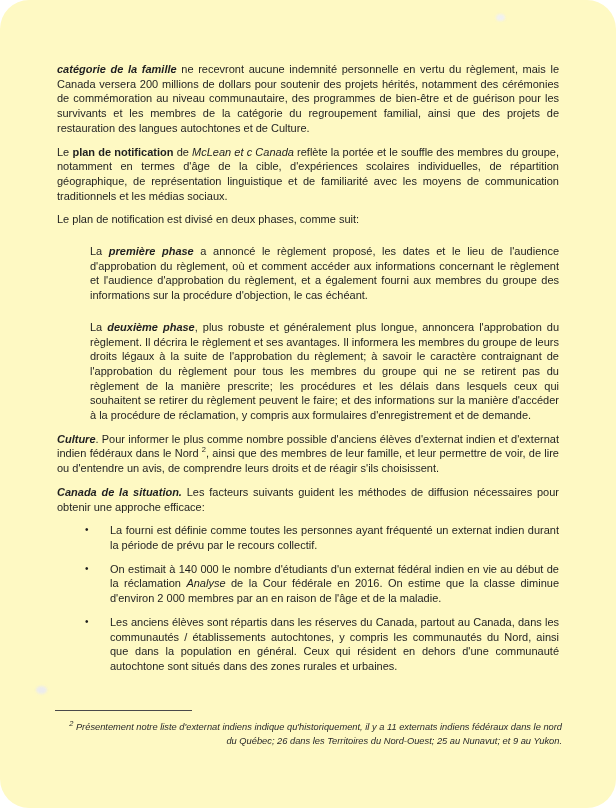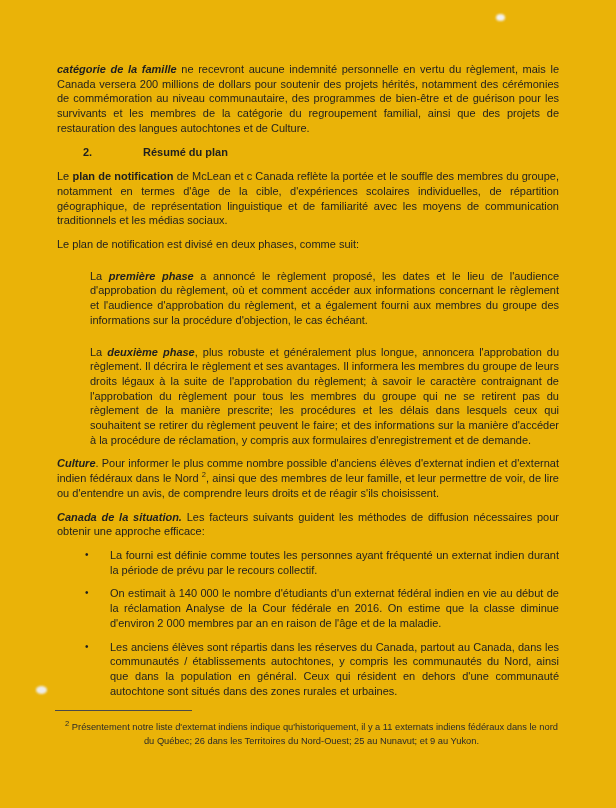--- a/index.html
+++ b/index.html
@@ -9,21 +9,22 @@
   body {
     width: 616px; height: 808px;
     background: #ffffff;
     font-family: "Liberation Sans", sans-serif;
     color: #1f1f1f;
     position: relative;
     -webkit-font-smoothing: antialiased;
   }
   .page {
     position: absolute; inset: 0;
-    background: #eab308;
+    background: #fef9c3;
+    border-radius: 29px;
   }
   .doc-body {
     position: absolute;
     top: 62px; left: 57px;
     width: 502px;
   }
   p.para {
     margin: 0 0 9px 0;
     font-size: 11px;
     line-height: 14.7px;
@@ -51,21 +52,21 @@
     display: inline-block;
     width: 25px;
     margin-left: 28px;
     font-size: 10px;
   }
   .btext {
     flex: 1;
     text-align: justify;
   }
   .b  { font-weight: bold; }
-  .i  { }
+  .i  { font-style: italic; }
   .bi { font-weight: bold; font-style: italic; }
   sup.supref {
     font-size: 7.5px;
     vertical-align: super;
     line-height: 0;
   }
   .footnote-area {
     position: absolute;
     top: 710px; left: 53px;
     width: 517px;
@@ -74,37 +75,37 @@
     width: 137px;
     height: 0;
     border-top: 1px solid #4a4a4a;
     margin: 0 0 10px 2px;
   }
   p.footnote {
     margin: 8px;
     font-size: 9.3px;
     line-height: 13.5px;
     color: #2a2a2a;
-    text-align: center;
+    text-align: right;
+    font-style: italic;
   }
   .artifact {
     position: absolute;
     border-radius: 50%;
     filter: blur(1px);
   }
   .artifact.a1 { left: 36px; top: 686px; width: 11px; height: 8px; background: #ececec; }
   .artifact.a2 { left: 496px; top: 14px; width: 9px; height: 7px; background: #f1f1f1; }
 </style>
 </head>
 <body>
 
 <div class="page">
   <div class="doc-body" id="doc-body">
       <p class="para"><span class="bi">catégorie de la famille</span><span> ne recevront aucune indemnité personnelle en vertu du règlement, mais le Canada versera 200 millions de dollars pour soutenir des projets hérités, notamment des cérémonies de commémoration au niveau communautaire, des programmes de bien-être et de guérison pour les survivants et les membres de la catégorie du regroupement familial, ainsi que des projets de restauration des langues autochtones et de Culture.</span></p>
-      <p class="heading"><span class="hnum">2.</span><span>Résumé du plan</span></p>
       <p class="para"><span>Le </span><span class="b">plan de notification</span><span> de </span><span class="i">McLean et c Canada</span><span> reflète la portée et le souffle des membres du groupe, notamment en termes d'âge de la cible, d'expériences scolaires individuelles, de répartition géographique, de représentation linguistique et de familiarité avec les moyens de communication traditionnels et les médias sociaux.</span></p>
       <p class="para"><span>Le plan de notification est divisé en deux phases, comme suit:</span></p>
       <p class="para indent"><span>La </span><span class="bi">première phase</span><span> a annoncé le règlement proposé, les dates et le lieu de l'audience d'approbation du règlement, où et comment accéder aux informations concernant le règlement et l'audience d'approbation du règlement, et a également fourni aux membres du groupe des informations sur la procédure d'objection, le cas échéant.</span></p>
       <p class="para indent"><span>La </span><span class="bi">deuxième phase</span><span>, plus robuste et généralement plus longue, annoncera l'approbation du règlement. Il décrira le règlement et ses avantages. Il informera les membres du groupe de leurs droits légaux à la suite de l'approbation du règlement; à savoir le caractère contraignant de l'approbation du règlement pour tous les membres du groupe qui ne se retirent pas du règlement de la manière prescrite; les procédures et les délais dans lesquels ceux qui souhaitent se retirer du règlement peuvent le faire; et des informations sur la manière d'accéder à la procédure de réclamation, y compris aux formulaires d'enregistrement et de demande.</span></p>
       <p class="para"><span class="bi">Culture</span><span>. Pour informer le plus comme nombre possible d'anciens élèves d'externat indien et d'externat indien fédéraux dans le Nord </span><sup class="supref">2</sup><span>, ainsi que des membres de leur famille, et leur permettre de voir, de lire ou d'entendre un avis, de comprendre leurs droits et de réagir s'ils choisissent.</span></p>
       <p class="para"><span class="bi">Canada de la situation.</span><span> Les facteurs suivants guident les méthodes de diffusion nécessaires pour obtenir une approche efficace:</span></p>
       <div class="bullet">
         <span class="bmark">•</span>
         <span class="btext"><span>La fourni est définie comme toutes les personnes ayant fréquenté un externat indien durant la période de prévu par le recours collectif.</span></span>
       </div>

